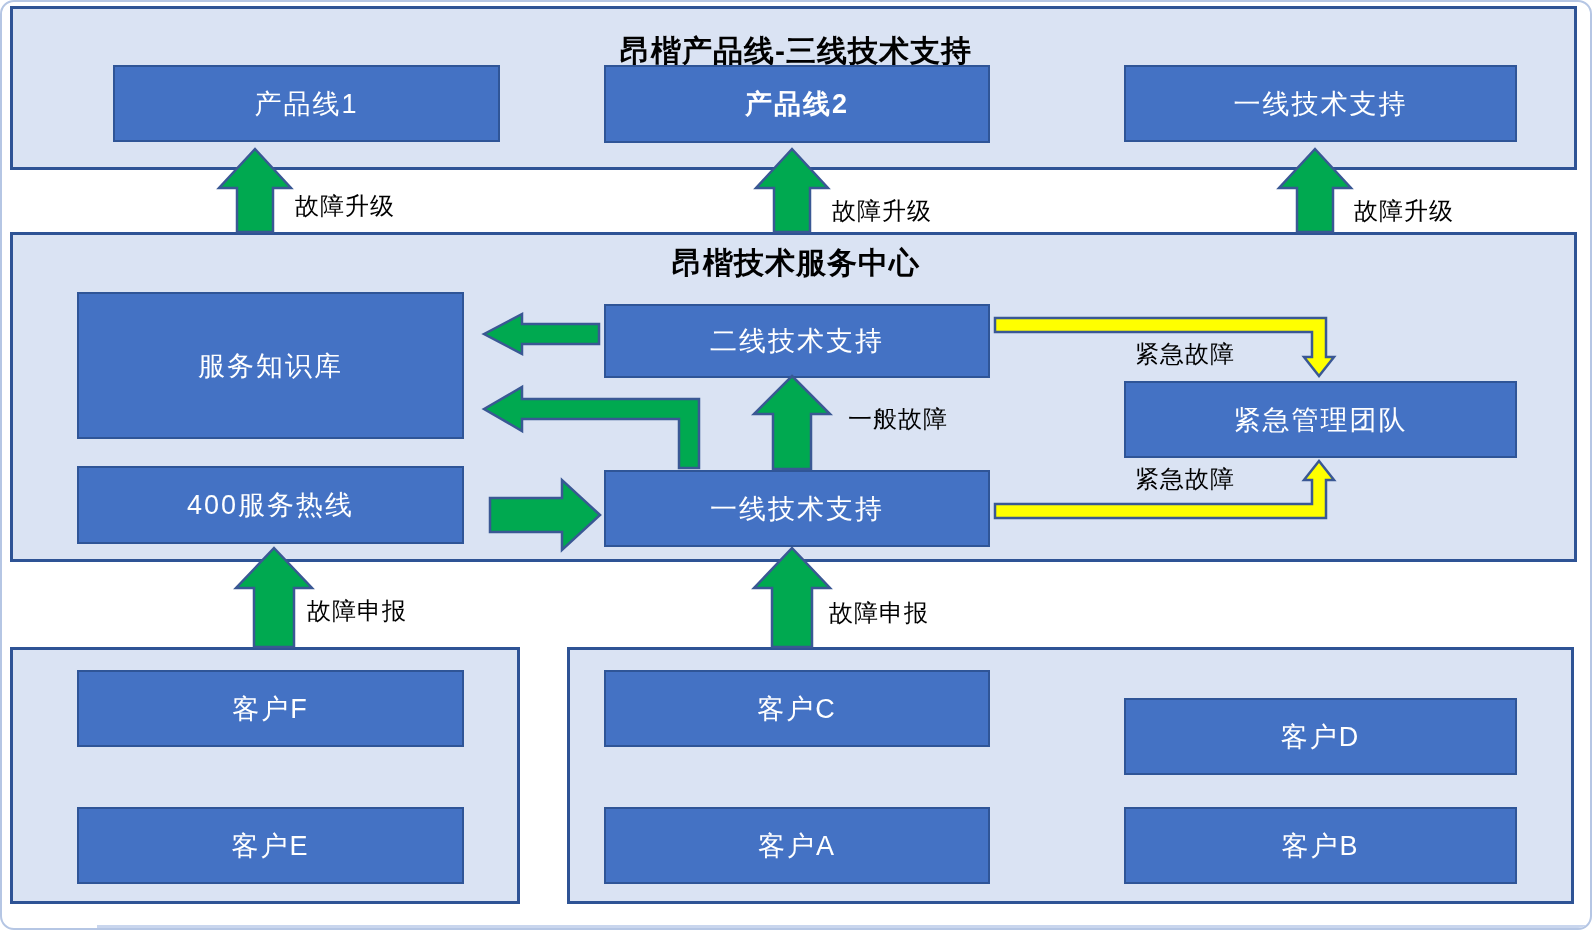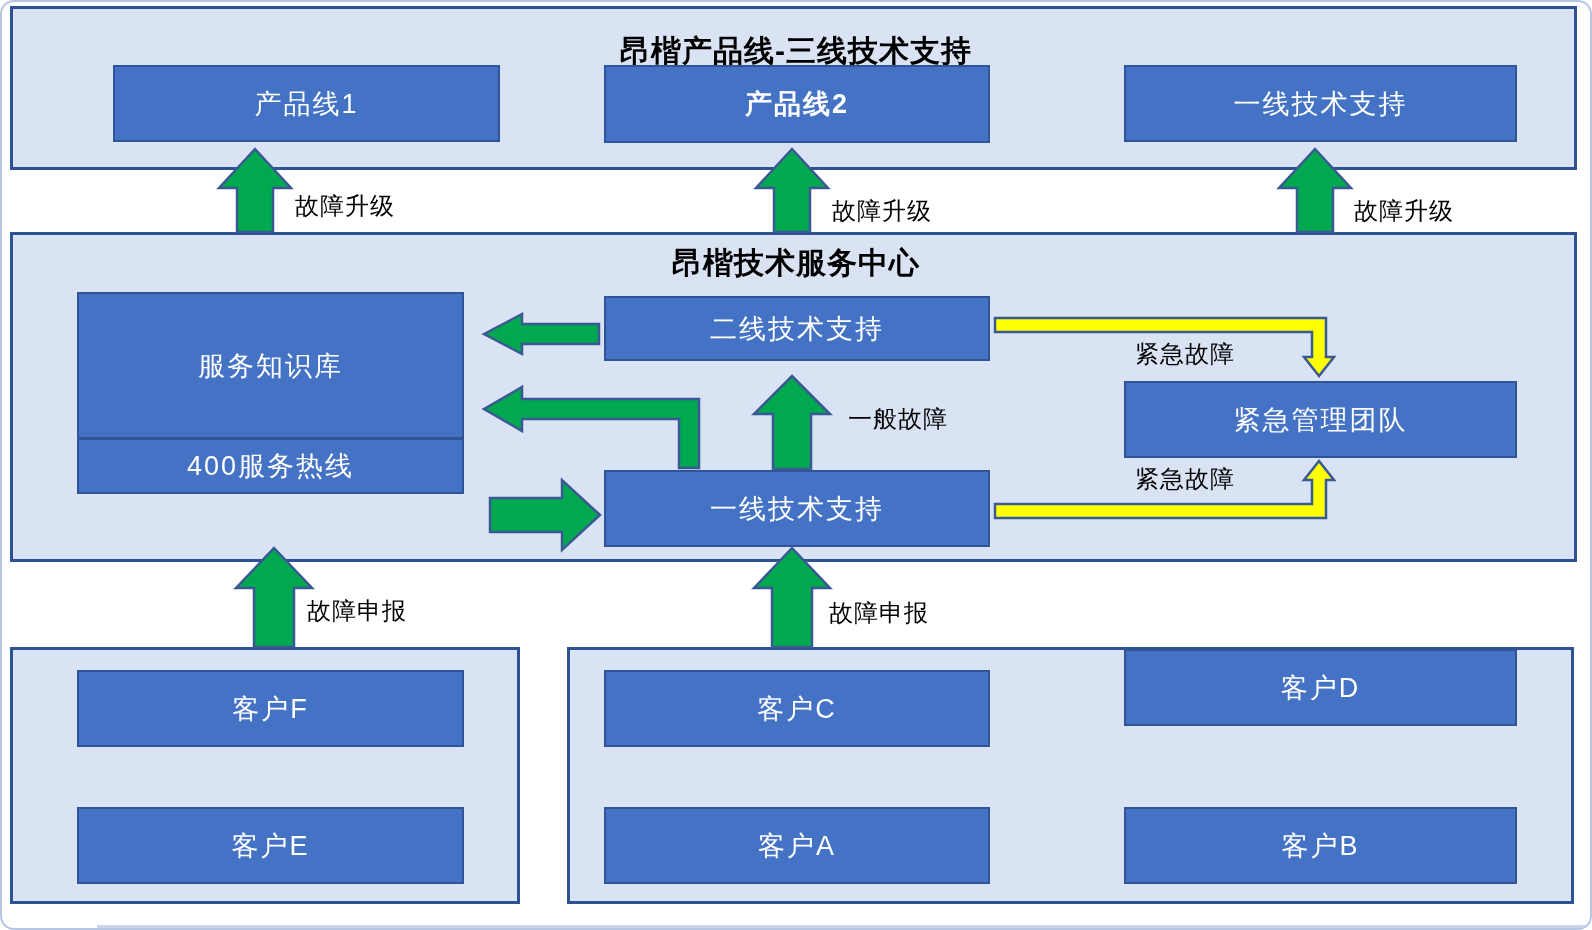--- a/index.html
+++ b/index.html
@@ -70,30 +70,30 @@
   <div class="container" style="left:565px;top:645px;width:1007px;height:257px;"></div>
 
   <div class="section-title" style="top:29px;">昂楷产品线-三线技术支持</div>
   <div class="section-title" style="top:241px;">昂楷技术服务中心</div>
 
   <div class="box" style="left:75px;top:63px;width:387px;height:77px;margin-left:36px;">产品线1</div>
   <div class="box" style="left:602px;top:63px;width:386px;height:78px;font-weight:bold;">产品线2</div>
   <div class="box" style="left:1122px;top:63px;width:393px;height:77px;">一线技术支持</div>
 
   <div class="box" style="left:75px;top:290px;width:387px;height:147px;">服务知识库</div>
-  <div class="box" style="left:75px;top:436px;width:387px;height:56px;">400服务热线</div>
-  <div class="box" style="left:602px;top:294px;width:386px;height:65px;text-align:right;">二线技术支持</div>
+  <div class="box" style="left:75px;top:464px;width:387px;height:78px;">400服务热线</div>
+  <div class="box" style="left:602px;top:302px;width:386px;height:74px;text-align:right;">二线技术支持</div>
   <div class="box" style="left:602px;top:468px;width:386px;height:77px;">一线技术支持</div>
   <div class="box" style="left:1122px;top:379px;width:393px;height:77px;">紧急管理团队</div>
 
   <div class="box" style="left:75px;top:668px;width:387px;height:77px;text-align:right;">客户F</div>
   <div class="box" style="left:75px;top:805px;width:387px;height:77px;">客户E</div>
 
   <div class="box" style="left:602px;top:668px;width:386px;height:77px;">客户C</div>
-  <div class="box" style="left:1122px;top:647px;width:393px;height:77px;">客户D</div>
+  <div class="box" style="left:1122px;top:696px;width:393px;height:77px;">客户D</div>
   <div class="box" style="left:602px;top:805px;width:386px;height:77px;">客户A</div>
   <div class="box" style="left:1122px;top:805px;width:393px;height:77px;">客户B</div>
 
   <svg class="arrows" viewBox="0 0 1592 930">
 
     <polygon class="green-arrow" points="253,147 289,186 271,186 271,230 235,230 235,186 217,186"></polygon>
     <polygon class="green-arrow" points="790,147 826,186 808,186 808,230 772,230 772,186 754,186"></polygon>
     <polygon class="green-arrow" points="1313,147 1349,186 1331,186 1331,230 1295,230 1295,186 1277,186"></polygon>
 
     <polygon class="green-arrow" points="482,332 520,312 520,322 597,322 597,342 520,342 520,352"></polygon>

